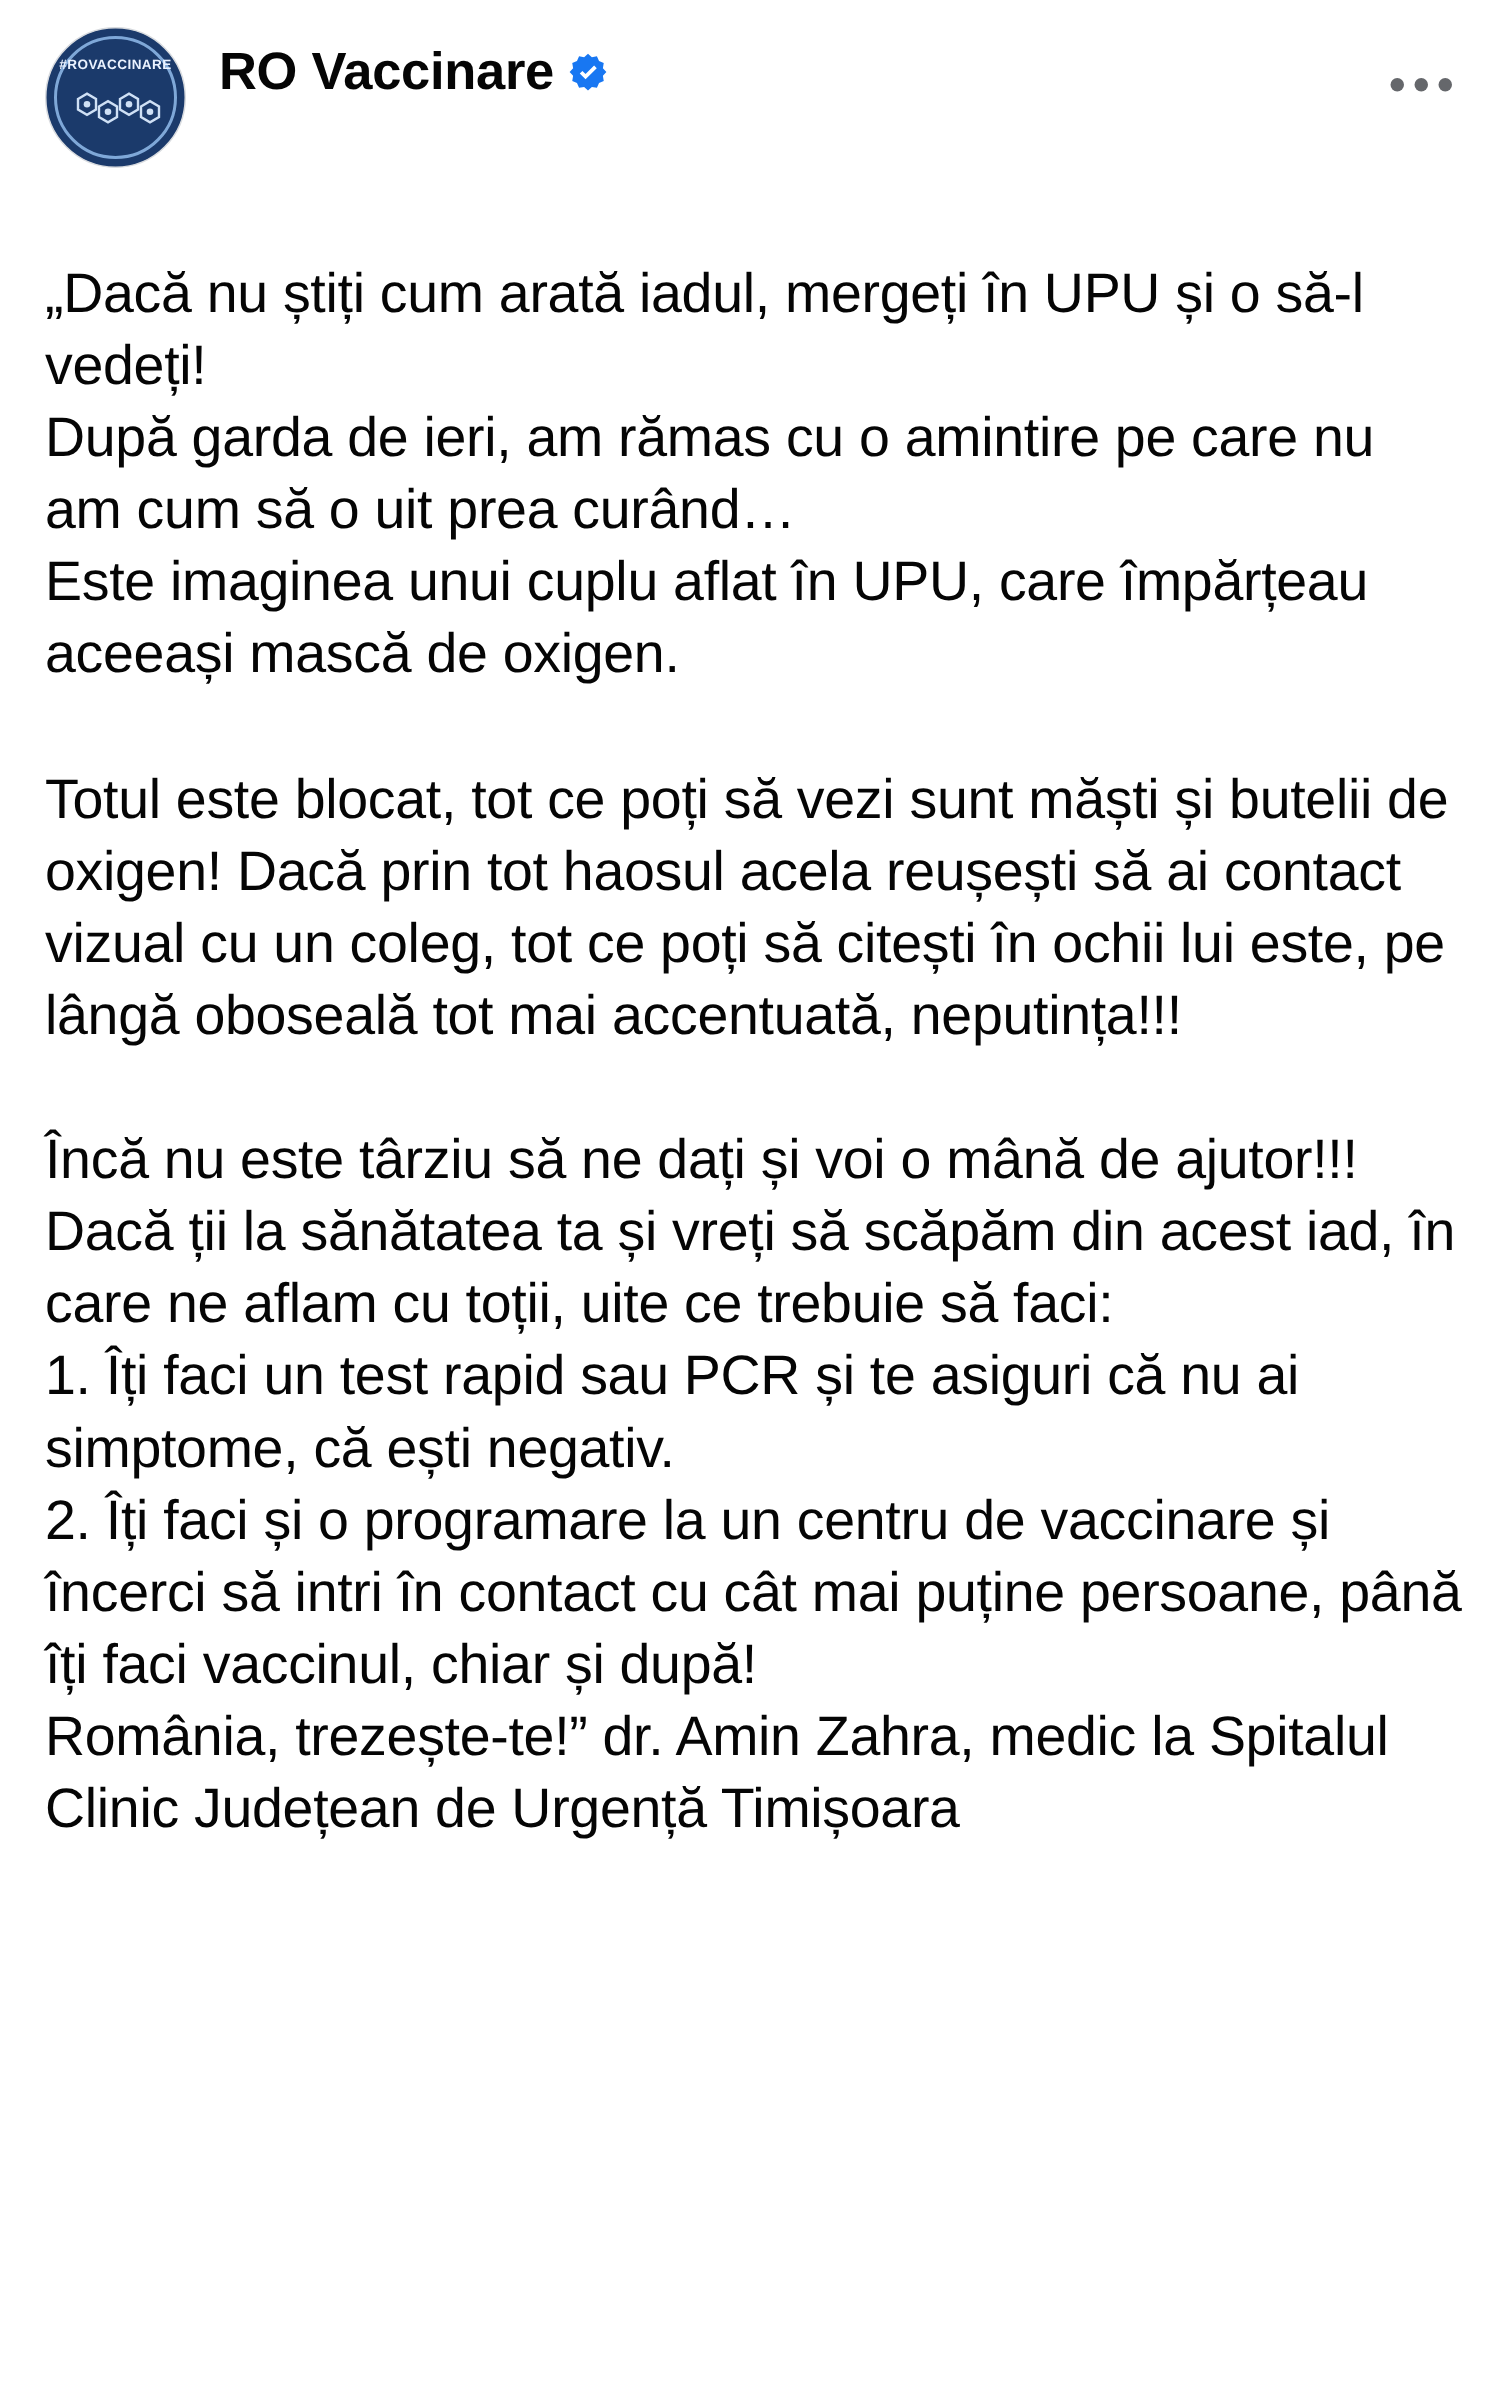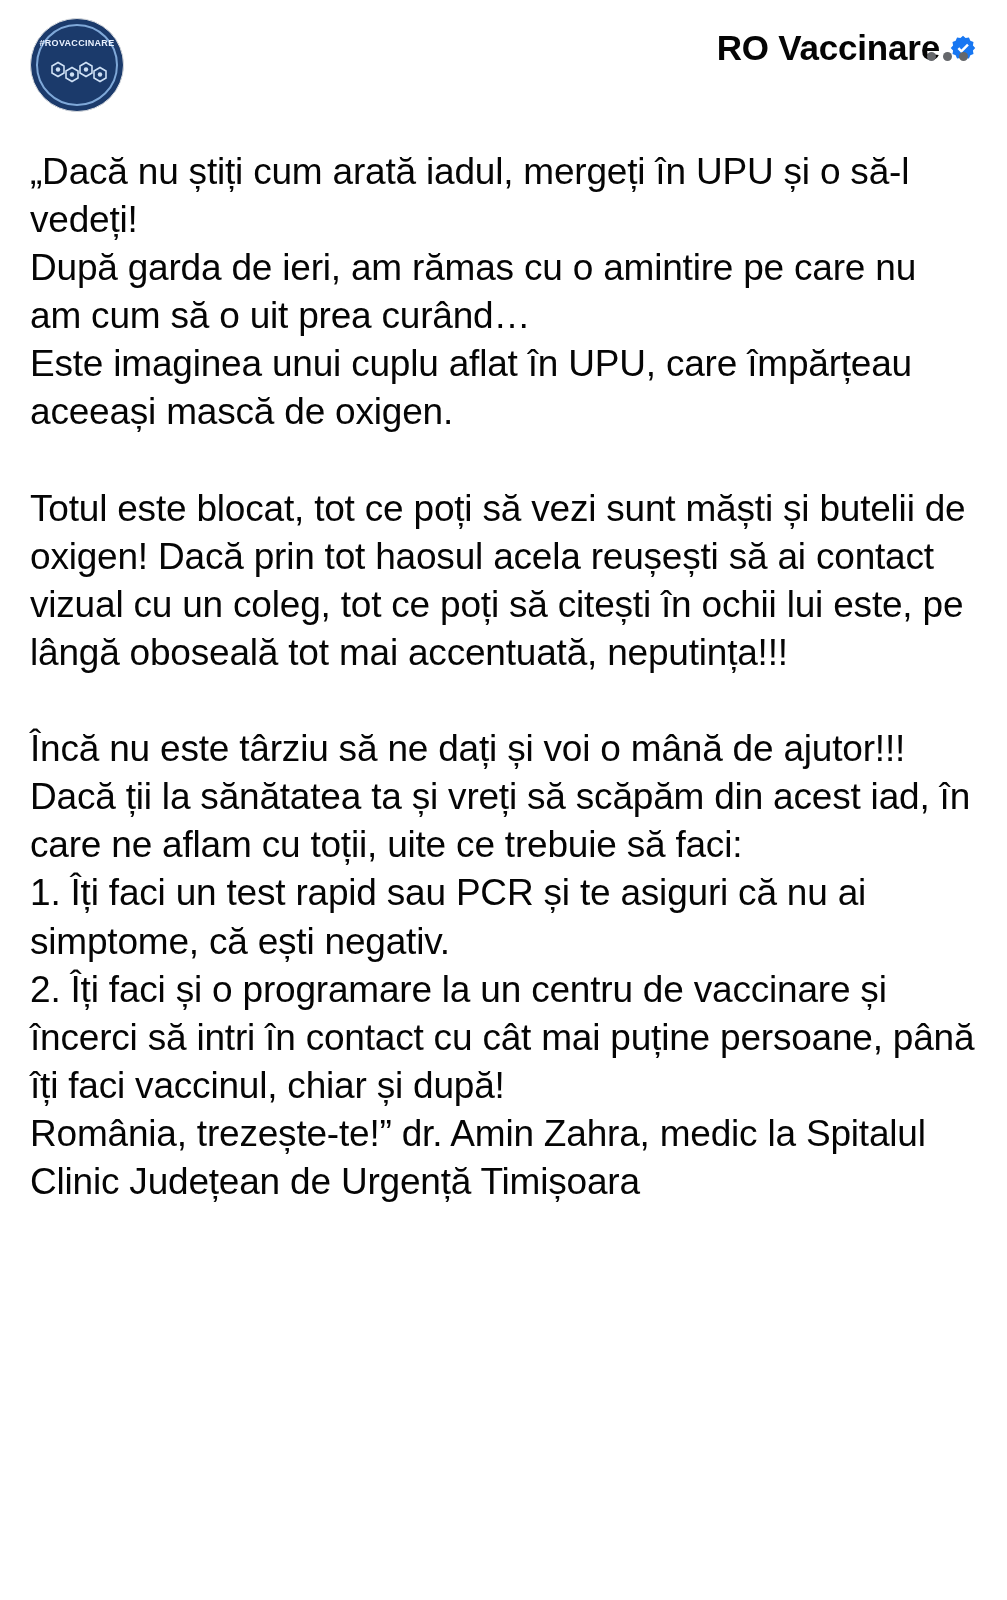--- a/index.html
+++ b/index.html
@@ -21,21 +21,20 @@
     padding: 18px 30px 0 30px;
     background: #fff;
   }
 
   
   .post-header {
     display: flex;
     align-items: flex-start;
     position: relative;
     min-height: 110px;
-    justify-content: space-between;
   }
 
   .avatar {
     width: 94px;
     height: 94px;
     border-radius: 50%;
     flex: 0 0 94px;
     background: #1b3a6b;
     position: relative;
     overflow: hidden;
@@ -132,21 +131,21 @@
   .more-btn span {
     width: 9px;
     height: 9px;
     border-radius: 50%;
     background: #65676b;
     display: block;
   }
 
   
   .post-body {
-    margin-top: 20px;
+    margin-top: 44px;
     font-size: 37px;
     line-height: 1.30;
     color: #050505;
     letter-spacing: -0.2px;
     white-space: pre-wrap;
     word-wrap: break-word;
     font-family: "Liberation Sans", sans-serif;
   }
 </style>
 </head>

